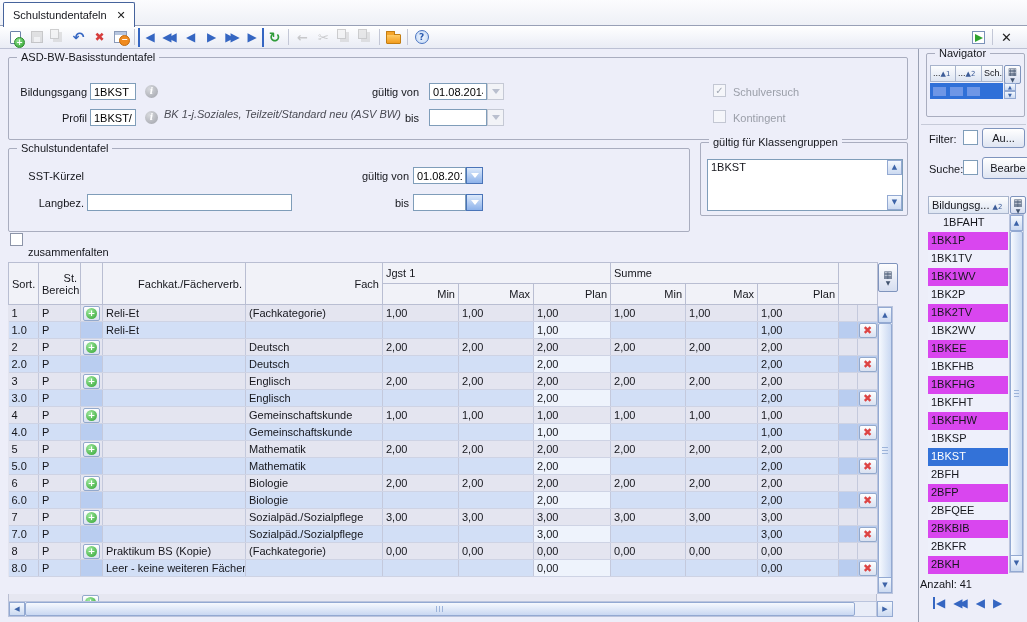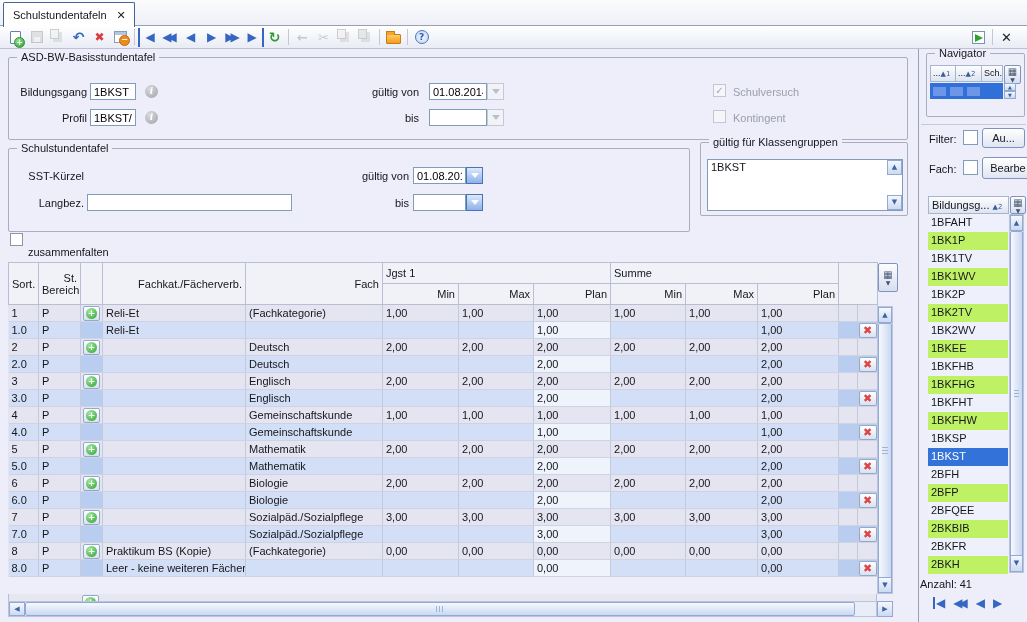--- a/index.html
+++ b/index.html
@@ -119,21 +119,21 @@
   .mh:first-child { border-left:1px solid #a8b4cc; }
   .sortmark { font-size:7px; color:#3c5c98; }
   .bluerow { position:absolute; background:#3070d8; display:flex; align-items:center; gap:4px; padding-left:3px; }
   .bluerow span { display:block; width:13px; height:9px; background:#6e96e6; }
   .btn { position:absolute; background:linear-gradient(#ffffff,#dfe5f2); border:1px solid #7f94bd; border-radius:3px;
     font-size:11px; text-align:center; }
   .navhdr { position:absolute; background:linear-gradient(#fcfdfe,#dde5f2); border:1px solid #a8b4cc;
     padding:2px 3px; overflow:hidden; white-space:nowrap; }
   .navrow { position:absolute; left:9px; width:80px; height:18px; padding:2px 0 0 3px; overflow:hidden; }
   .navrow.alt0 { background:#eef0fb; }
-  .navrow.alt1 { background:#bef264; }
+  .navrow.alt1 { background:#d946ef; }
   .navrow.sel { background:#3372d8; color:#fff; }
   .anz { position:absolute; left:1px; width:109px; text-align:left; }
   .navarrows { position:absolute; display:flex; gap:8px; align-items:center; }
 </style>
 </head>
 <body>
 
 <div id="app">
 
   <div class="tabstrip">
@@ -198,20 +198,21 @@
     <input class="tf" style="left: 81px; top: 25px; width: 46px;" value="1BKST">
     <span class="info" style="left:136px;top:27px;">i</span>
     <span class="lbl" style="left:330px;top:28px;width:80px;">gültig von</span>
     <input class="tf" style="left: 420px; top: 25px; width: 58px;" value="01.08.2014">
     <span class="ddbtn dd-dis" style="left:478px;top:25px;"></span>
     <span class="cb disabled checked" style="left:704px;top:26px;"></span>
     <span class="lbl lbl-dis" style="left:724px;top:28px;text-align:left;">Schulversuch</span>
     <span class="lbl" style="left:2px;top:54px;width:76px;">Profil</span>
     <input class="tf" style="left: 81px; top: 51px; width: 46px;" value="1BKST/">
     <span class="info" style="left:136px;top:53px;">i</span>
+    <span class="desc" style="left:155px;top:50px;width:270px;">BK 1-j.Soziales, Teilzeit/Standard neu (ASV BW)</span>
     <span class="lbl" style="left:330px;top:54px;width:80px;">bis</span>
     <input class="tf" style="left: 420px; top: 51px; width: 58px;" value="">
     <span class="ddbtn dd-dis" style="left:478px;top:51px;"></span>
     <span class="cb disabled" style="left:704px;top:52px;"></span>
     <span class="lbl lbl-dis" style="left:724px;top:54px;text-align:left;">Kontingent</span>
   </div>
 
   <div class="group" style="left:8px;top:148px;width:682px;height:84px;">
     <span class="legend">Schulstundentafel</span>
     <span class="lbl" style="left:2px;top:21px;width:73px;">SST-Kürzel</span>
@@ -579,33 +580,33 @@
       </div>
       <div style="position:absolute;left:77px;top:29px;width:12px;height:16px;">
         <span class="sbbtn glyph" style="left:0;top:0;width:12px;height:8px;font-size:5px;">▲</span>
         <span class="sbbtn glyph" style="left:0;top:8px;width:12px;height:8px;font-size:5px;">▼</span>
       </div>
     </div>
     <div style="position:absolute;left:2px;top:75px;width:105px;height:1px;background:#c6cad8;"></div>
     <span style="position:absolute;left:10px;top:84px;">Filter:</span>
     <input class="tf" style="left: 44px; top: 81px; width: 15px; height: 15px;">
     <div class="btn" style="left:63px;top:79px;width:43px;height:20px;padding-top:3px;">Au...</div>
-    <span style="position:absolute;left:10px;top:114px;">Fach:</span>
+    <span style="position:absolute;left:10px;top:114px;">Suche:</span>
     <input class="tf" style="left: 44px; top: 111px; width: 15px; height: 15px;">
     <div class="btn" style="left:63px;top:108px;width:52px;height:22px;padding-top:4px;">Bearbe</div>
     <div class="navhdr" style="left:9px;top:147px;width:81px;height:18px;">
       <span>Bildungsg...</span>
       <span class="sortmark glyph">▲2</span>
     </div>
     <div class="gridbtn" style="left:91px;top:147px;width:16px;height:18px;">
       <span class="g1 glyph">▦</span>
         <span class="g2 glyph">▼</span>
     </div>
     <div id="navlist">
-        <div class="navrow alt0" style="top: 165px;">1BFAHT</div>
+        <div class="navrow alt0" style="top: 165px; margin-left: 12px;">1BFAHT</div>
         <div class="navrow alt1" style="top: 183px;">1BK1P</div>
         <div class="navrow alt0" style="top: 201px;">1BK1TV</div>
         <div class="navrow alt1" style="top: 219px;">1BK1WV</div>
         <div class="navrow alt0" style="top: 237px;">1BK2P</div>
         <div class="navrow alt1" style="top: 255px;">1BK2TV</div>
         <div class="navrow alt0" style="top: 273px;">1BK2WV</div>
         <div class="navrow alt1" style="top: 291px;">1BKEE</div>
         <div class="navrow alt0" style="top: 309px;">1BKFHB</div>
         <div class="navrow alt1" style="top: 327px;">1BKFHG</div>
         <div class="navrow alt0" style="top: 345px;">1BKFHT</div>

